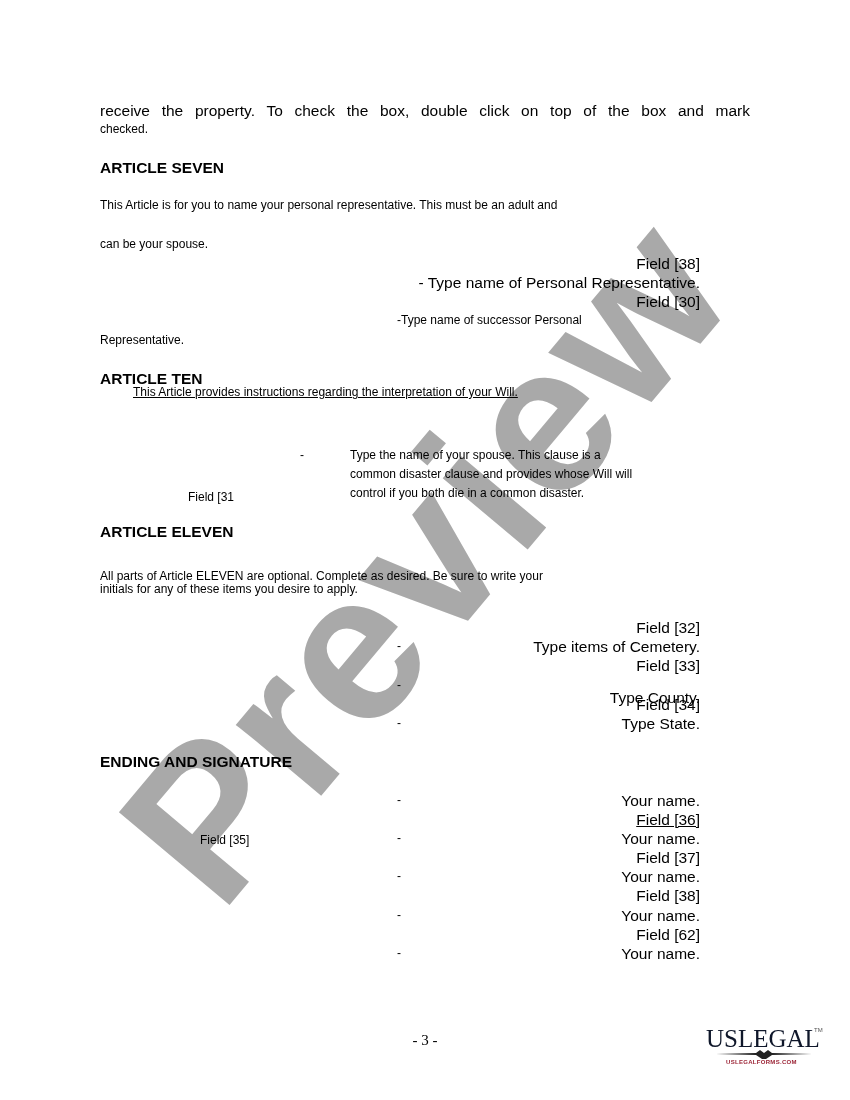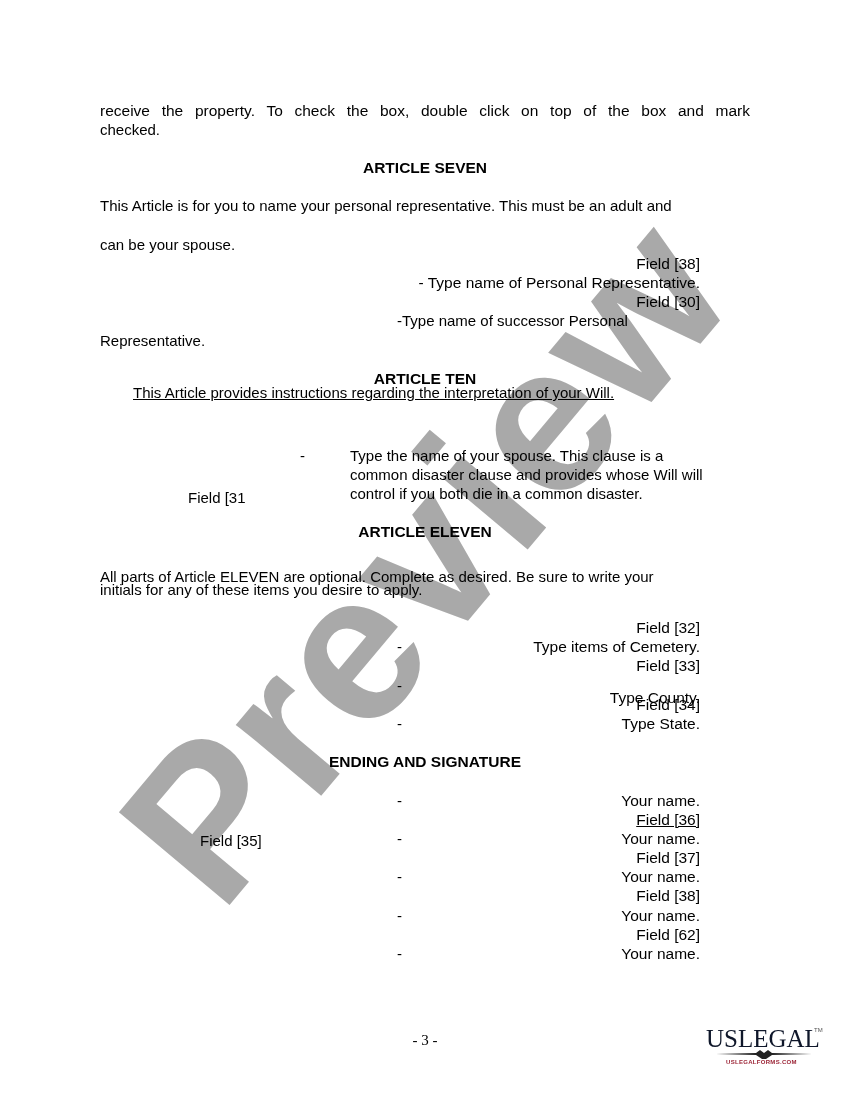--- a/index.html
+++ b/index.html
@@ -1,20 +1,20 @@
 <!DOCTYPE html>
 <html><head>
 <meta charset="utf-8">
 <style>
   html, body { margin: 0; padding: 0; background: #ffffff; }
   body { width: 850px; height: 1100px; position: relative; overflow: hidden; font-family: "Liberation Sans", sans-serif; color: #000; }
   .page { position: absolute; left: 0; top: 0; width: 850px; height: 1100px; }
-  .t { position: absolute; font-size: 15px; line-height: 19px; white-space: nowrap; text-align: center; }
+  .t { position: absolute; font-size: 12px; line-height: 19px; white-space: nowrap; text-align: center; }
   .just { position: absolute; left: 100px; width: 650px; font-size: 15.5px; line-height: 19px; text-align: justify; text-align-last: justify; }
-  .h { position: absolute; left: 100px; width: 650px; text-align: center; font-weight: bold; font-size: 15.5px; line-height: 19px; }
+  .h { position: absolute; left: 100px; width: 650px; text-align: left; font-weight: bold; font-size: 15.5px; line-height: 19px; }
   .r { position: absolute; right: 150px; text-align: right; font-size: 15.5px; line-height: 19px; white-space: nowrap; }
   .watermark {
     position: absolute; left: 425px; top: 560px;
     transform: translate(-50%, -50%) rotate(-50deg);
     font-family: "Liberation Sans", sans-serif; font-weight: bold;
     font-size: 210px; letter-spacing: 2px; color: rgba(150,150,150,0.82);
     white-space: nowrap; pointer-events: none; z-index: 1;
   }
   .content { position: relative; z-index: 2; }
   .pagenum { position: absolute; left: 0; width: 850px; top: 1032px; text-align: center; font-family: "Liberation Serif", serif; font-size: 15px; }

